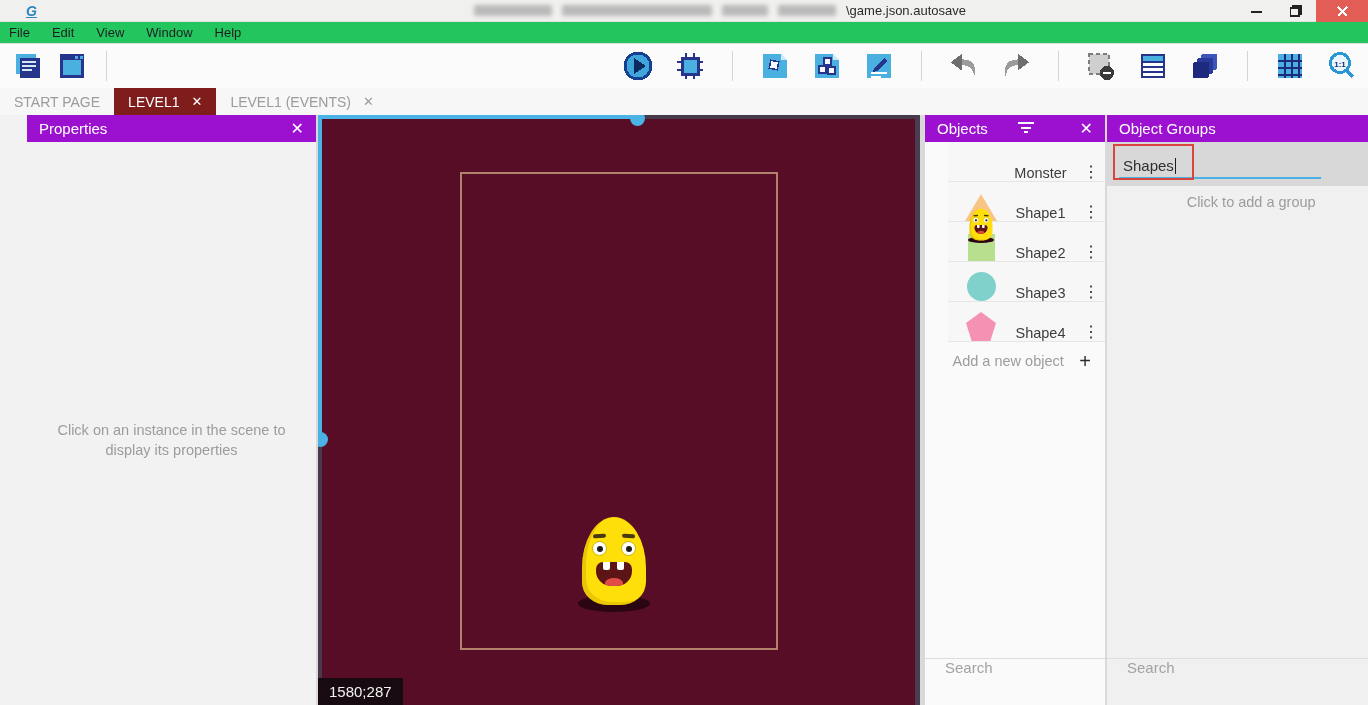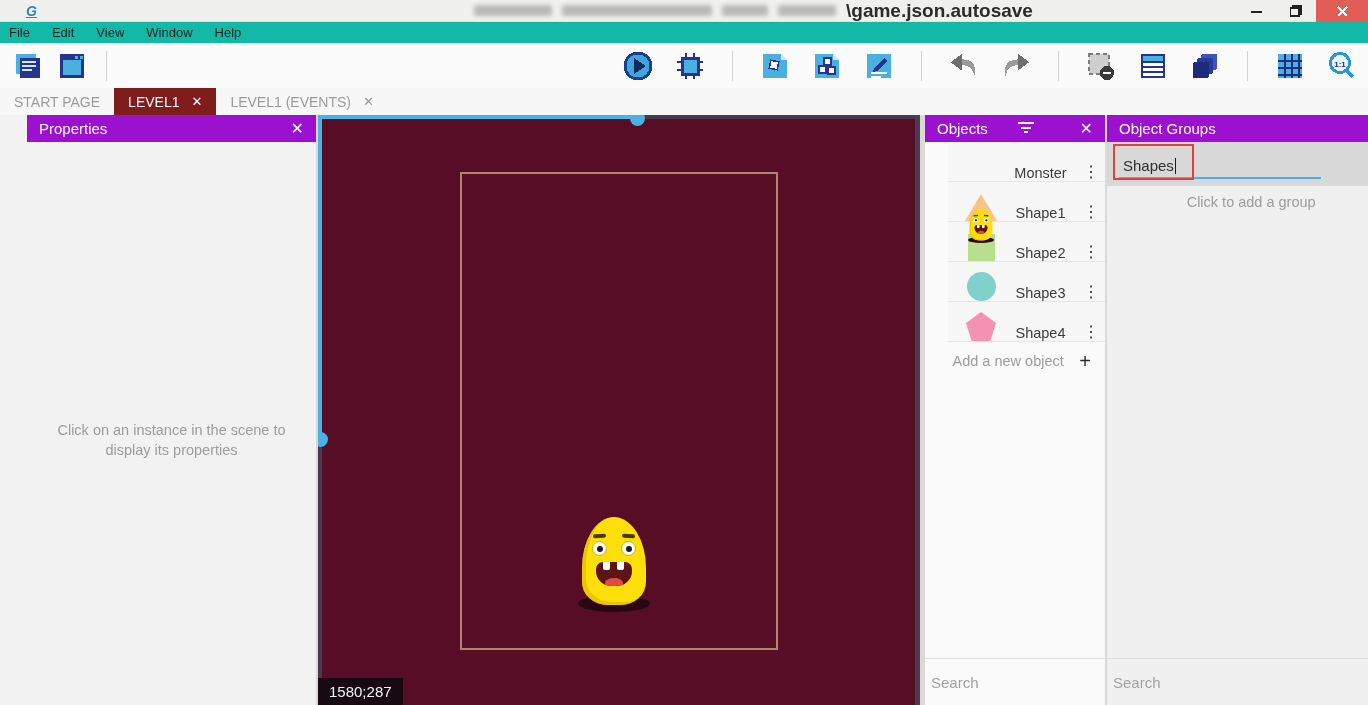--- a/index.html
+++ b/index.html
@@ -7,29 +7,29 @@
     font-family:"Liberation Sans", sans-serif; background:#e8e8e8; }
 
   
   .titlebar { position:absolute; left:0; top:0; width:1368px; height:22px;
     background:#f0f0ee; display:flex; align-items:center; border-bottom:1px solid #e2e2e0;}
   .gd-logo { margin-left:26px; width:18px; height:16px; color:#2e86c1;
     font-weight:bold; font-size:14px; line-height:16px; text-decoration:underline; font-style:italic;}
   .title-area { display:flex; align-items:center; gap:10px; margin-left:430px; }
   .blurseg { height:11px; background:#b9b9b9; border-radius:2px; filter:blur(2px); }
   .b1{width:78px;} .b2{width:150px;} .b3{width:46px;} .b4{width:58px;}
-  .title-text { font-size:19px; color:#2b2b2b; white-space:nowrap;font-weight:bold; }
+  .title-text { font-size:13px; color:#2b2b2b; white-space:nowrap; }
   .win-controls { position:absolute; right:0; top:0; height:22px; display:flex; }
   .win-btn { width:40px; height:22px; display:flex; align-items:center; justify-content:center; }
   .win-btn svg { display:block; }
   .win-close { width:52px; background:#e25d55; }
 
   
   .menubar { position:absolute; left:0; top:22px; width:1368px; height:22px;
-    background:#14b8a6; display:flex; align-items:center; gap:22px; padding-left:9px;
+    background:#22c55e; display:flex; align-items:center; gap:22px; padding-left:9px;
     border-bottom:1px solid #dcdcdc; }
   .menu-item { font-size:13px; color:#1f1f1f; cursor:default; }
 
   
   .toolbar { position:absolute; left:0; top:44px; width:1368px; height:44px;
     background:#fbfbfb; display:flex; align-items:center; }
   .tb-left { display:flex; align-items:center; gap:12px; padding-left:12px; }
   .tb-right { display:flex; align-items:center; gap:20px; margin-left:auto; padding-right:10px; }
   .tb-icon { width:32px; height:32px; display:flex; align-items:center; justify-content:center; }
   .tb-div { width:1px; height:30px; background:#d4d4d4; margin:0 6px; }
@@ -98,21 +98,21 @@
   .obj-filter { margin-left:auto; margin-right:16px; }
   .obj-row { height:40px; display:flex; align-items:flex-end; background:#f7f7f7;
     border-bottom:1px solid #e6e6e6; padding:0 10px 0 16px;margin-left:23px; }
   .obj-icon { width:34px; height:34px; display:flex; align-items:flex-end; justify-content:center; }
   .obj-label { flex:1; text-align:center; font-size:14.5px; color:#3c3c3c; }
   .kebab { color:#2b2b2b; font-size:16px; letter-spacing:0; width:12px; text-align:center; }
   .add-row { height:38px; display:flex; align-items:center; padding:0 14px 0 12px; }
   .add-label { flex:1; text-align:center; font-size:14.5px; color:#9c9c9c; }
   .plus { font-size:20px; color:#2b2b2b; font-weight:400; }
   .search-bar { position:absolute; left:0; bottom:0; width:100%; height:47px;
-    border-top:1px solid #ddd; display:flex; align-items:center; padding:0 6px; background:#fafafa;}
+    border-top:1px solid #ddd; display:flex; align-items:flex-start; padding:0 20px; background:#fafafa;}
   .search-input { flex:1; border:none; outline:none; background:transparent;
     font-size:15px; color:#444; font-family:"Liberation Sans", sans-serif; }
   .search-input::placeholder { color:#a2a2a2; }
 
   
   .sh-tri { width:0; height:0; border-left:16px solid transparent; border-right:16px solid transparent;
     border-bottom:27px solid #f9c584; }
   .sh-sq { width:27px; height:27px; background:#b7df8e; }
   .sh-ci { width:29px; height:29px; background:#80d1cb; border-radius:50%; }
   .sh-pe { width:30px; height:29px; background:#f591b2;

